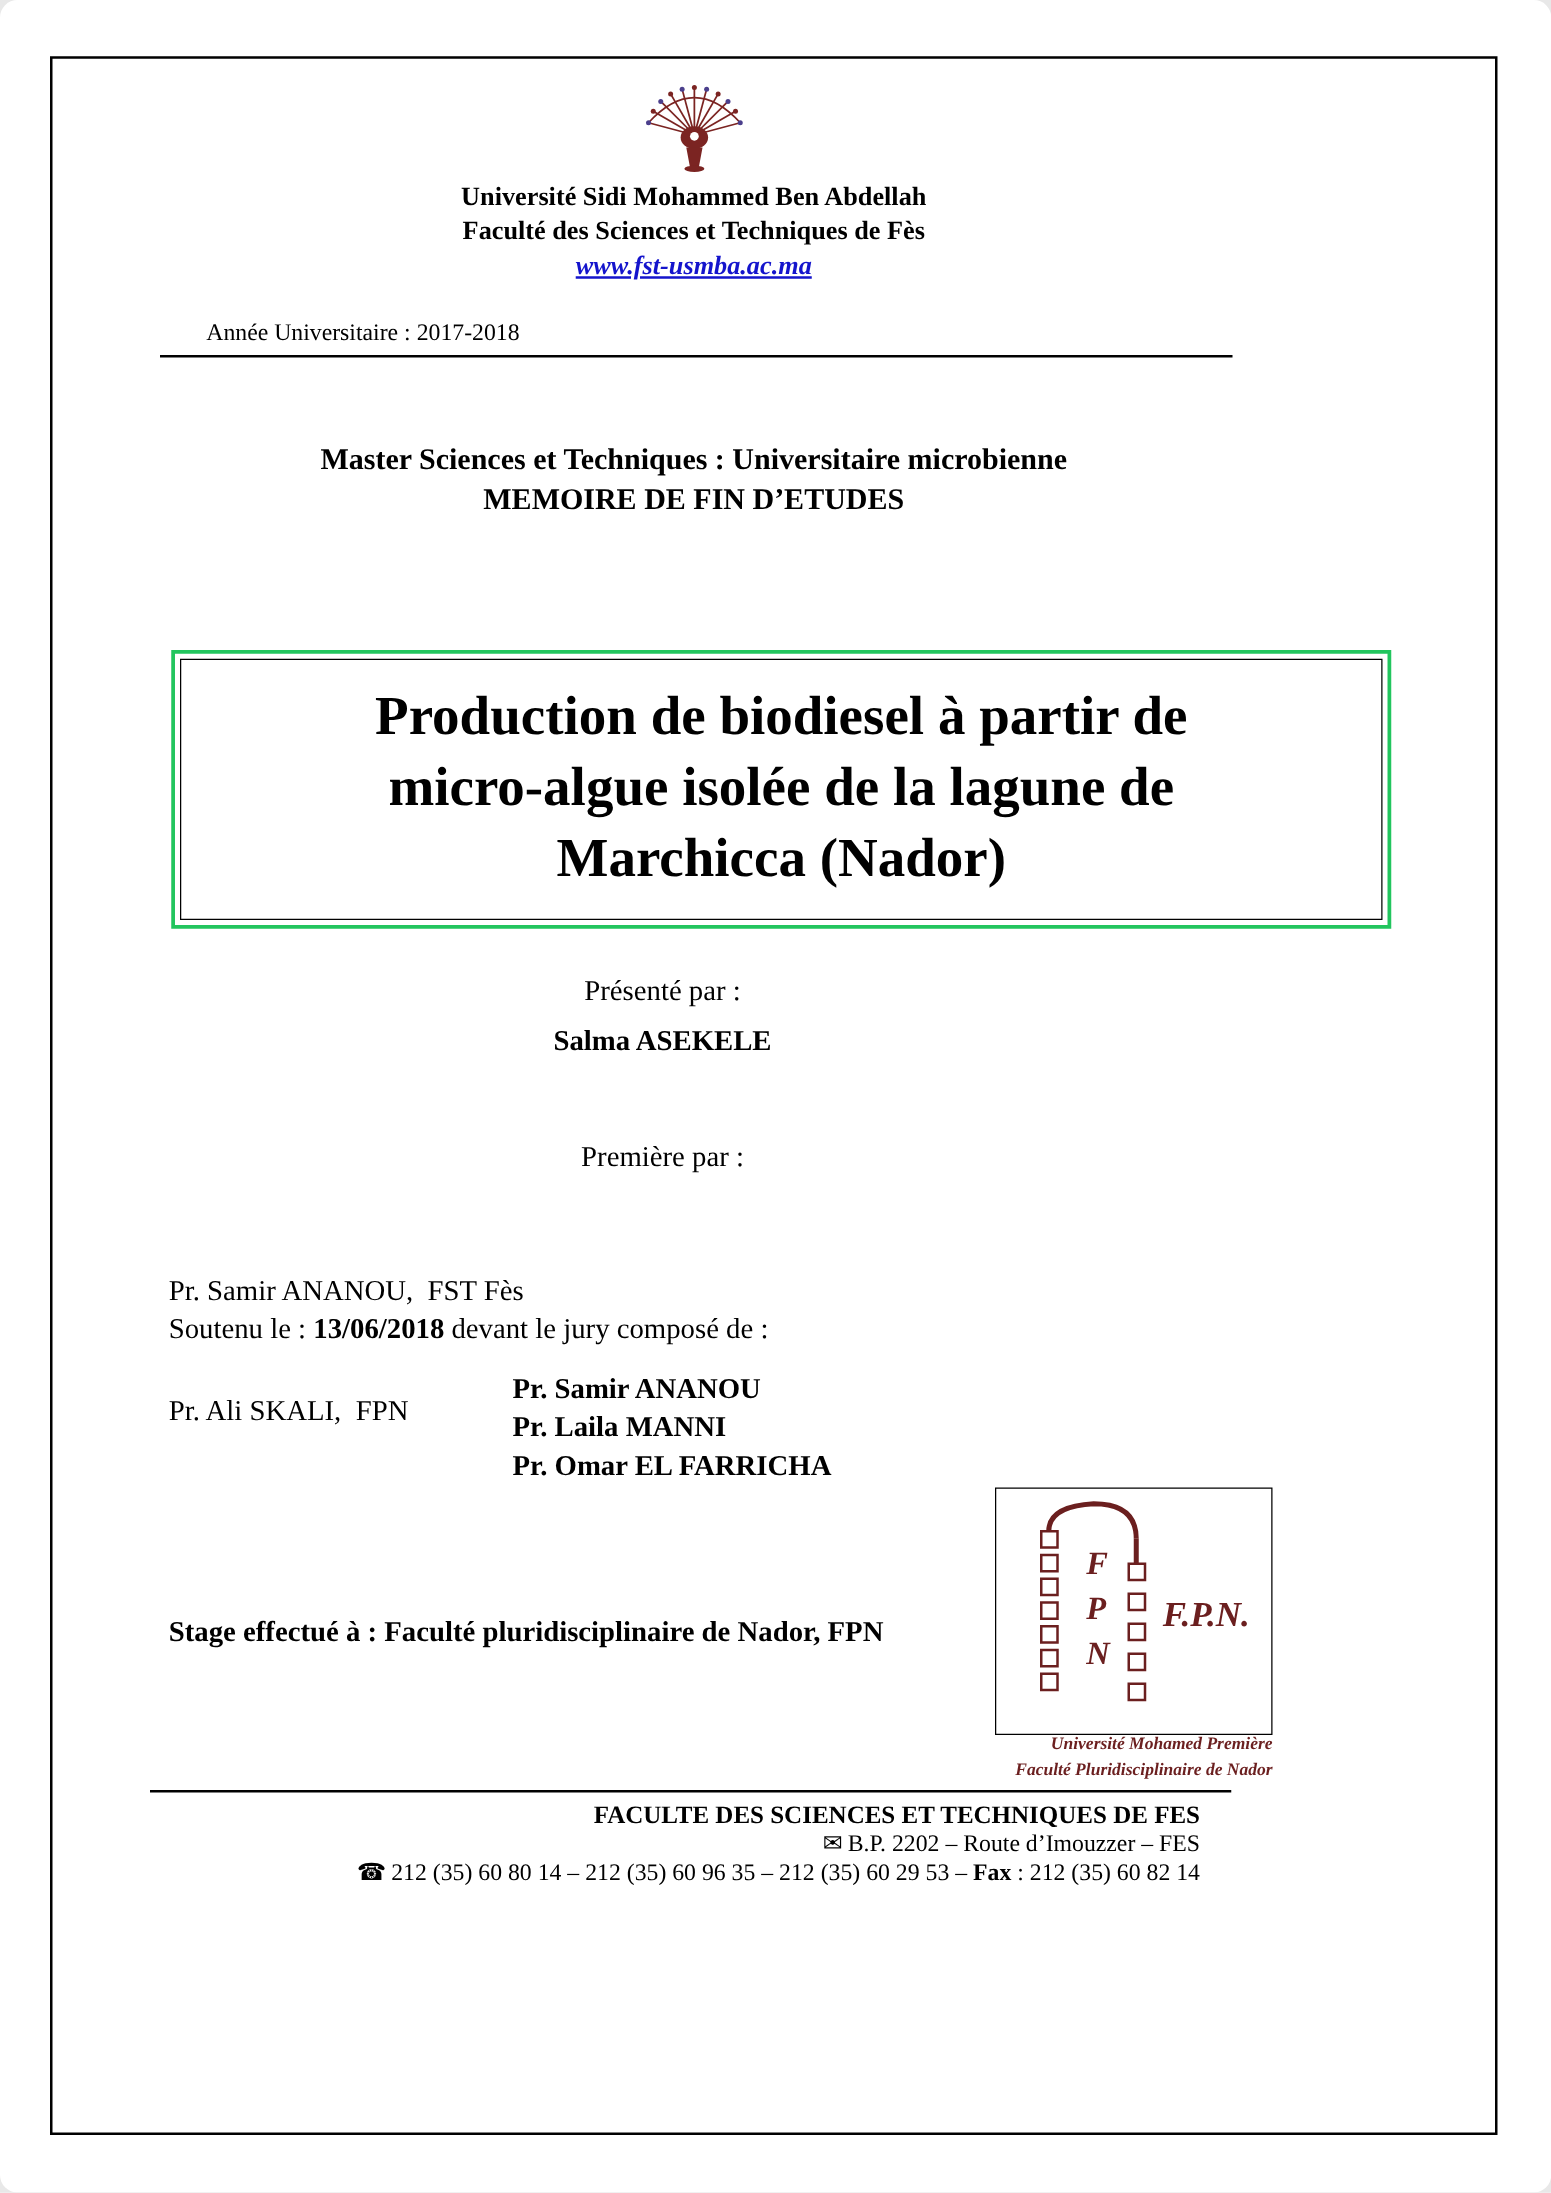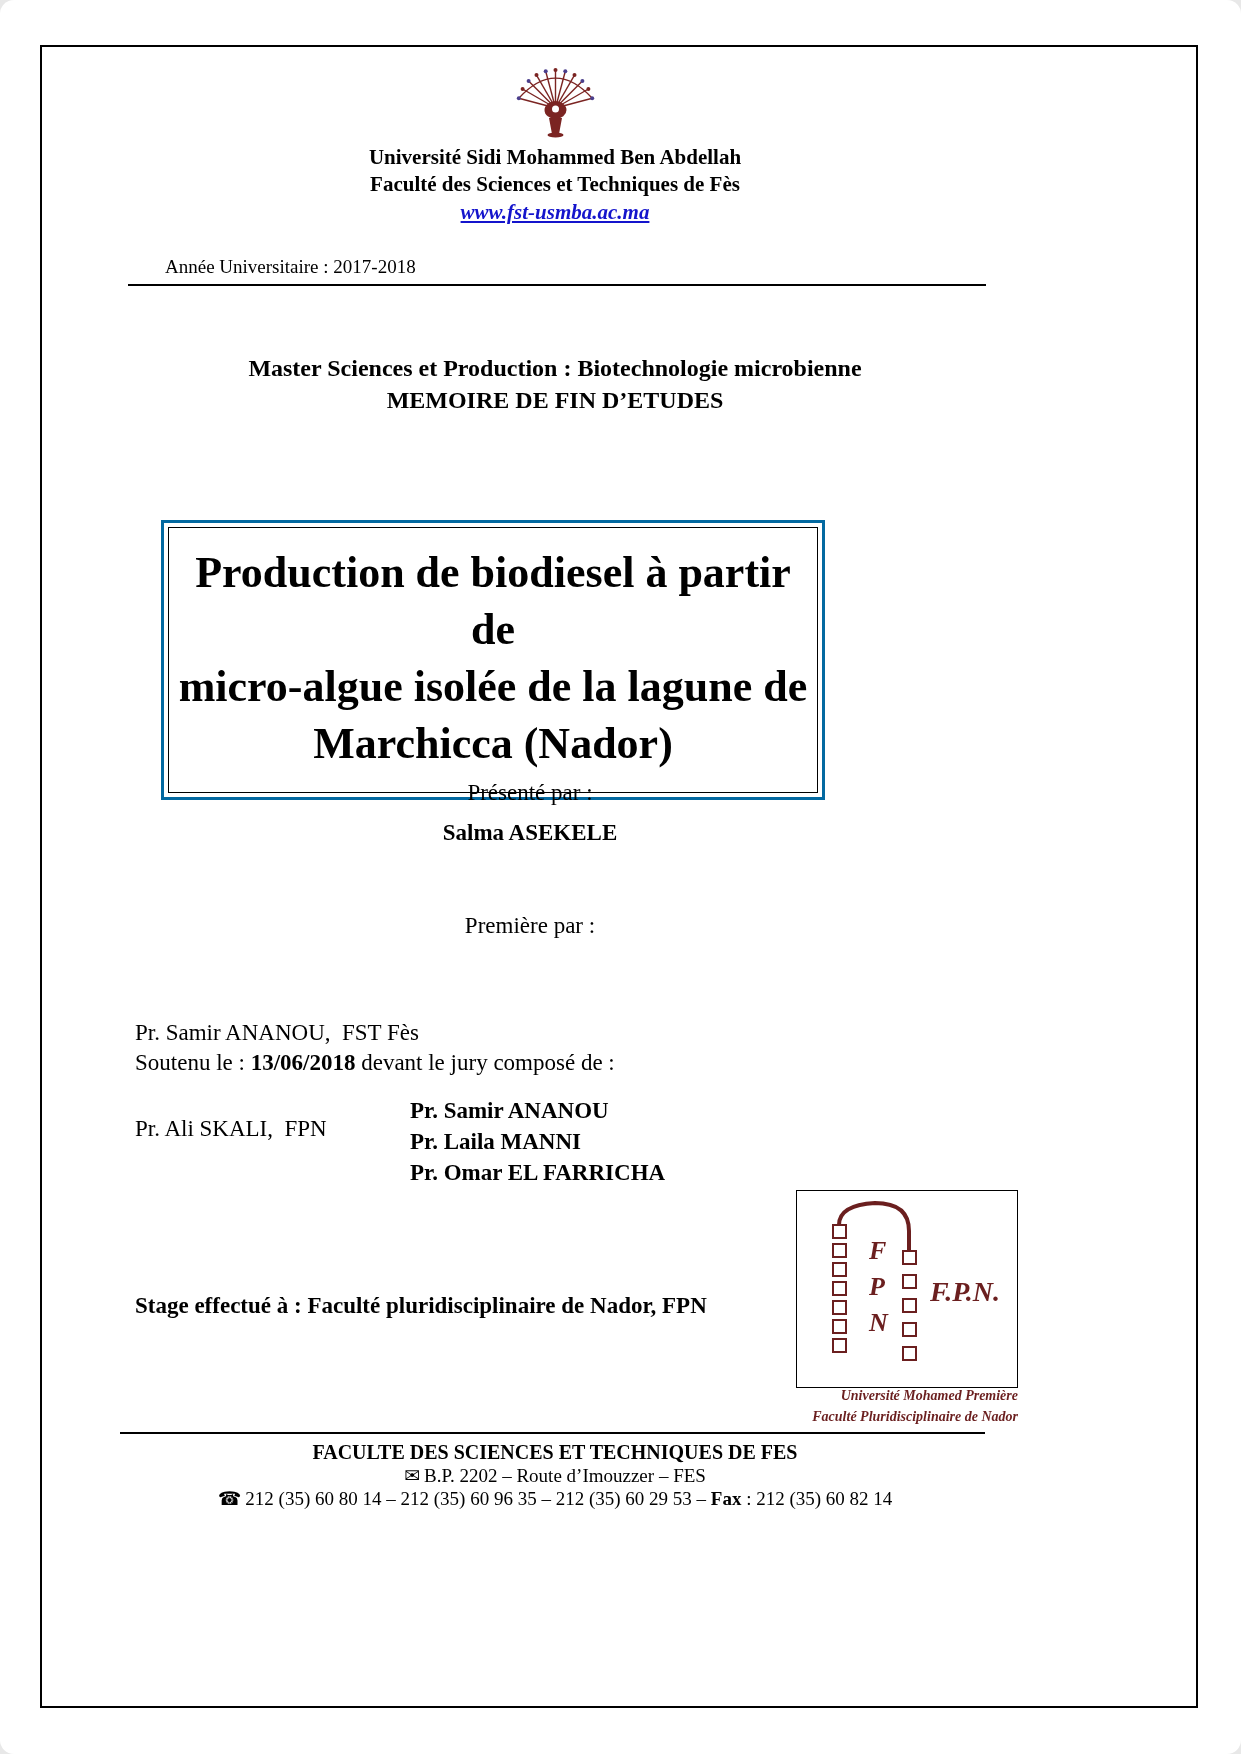--- a/index.html
+++ b/index.html
@@ -44,24 +44,23 @@
   }
   .rule-top {
     position: absolute; left: 128px; top: 284px; width: 858px;
     border-top: 2px solid #000;
   }
   .program-block {
     position: absolute; left: 150px; top: 352px; width: 810px;
     text-align: center; font-weight: bold; font-size: 24px; line-height: 32px;
   }
   .title-box {
-    position: absolute; left: 137px; top: 520px; width: 664px;
-    border: 3px solid #0369a1; padding: 4px;
+    position: absolute; left: 137px; top: 520px; width: 976px;
+    border: 3px solid #22c55e; padding: 4px;
     box-sizing: border-box;
-    margin-left: 24px;
   }
   .title-box-inner {
     border: 1px solid #000;
     padding: 16px 8px 20px 8px;
     text-align: center;
     font-size: 44px; font-weight: bold; line-height: 57px;
   }
   .centered-line { position: absolute; left: 150px; width: 760px; text-align: center; }
   .presented-label { top: 780px; font-size: 23px; }
   .author-name   { top: 820px; font-size: 23px; font-weight: bold; }
@@ -97,21 +96,21 @@
     font-style: italic; color: #6b1f1f;
     font-size: 14px; line-height: 21px;
     font-weight: bold;
   }
   .footer-rule {
     position: absolute; left: 120px; top: 1432px; width: 865px;
     border-top: 2px solid #000;
   }
   .footer-block {
     position: absolute; left: 150px; top: 1440px; width: 810px;
-    text-align: center;
+    text-align: right;
   }
   .footer-fac { font-size: 20px; font-weight: bold; line-height: 24px; }
   .footer-addr, .footer-phones { font-size: 19px; line-height: 23px; }
   .footer-phones .bold { font-weight: bold; }
   .icon-inline { display: inline-block; margin-right: 4px; }
 </style>
 </head>
 <body>
 
 <div class="page">
@@ -153,21 +152,21 @@
     </svg>
     <div class="uni-name">Université Sidi Mohammed Ben Abdellah</div>
     <div class="fac-name">Faculté des Sciences et Techniques de Fès</div>
     <a class="site-link" href="#">www.fst-usmba.ac.ma</a>
   </div>
 
   <div class="academic-year">Année Universitaire : 2017-2018</div>
   <div class="rule-top"></div>
 
   <div class="program-block">
-    <div>Master Sciences et Production : Biotechnologie microbienne</div>
+    <div>Master Sciences et Techniques : Universitaire microbienne</div>
     <div>MEMOIRE DE FIN D’ETUDES</div>
   </div>
 
   <div class="title-box">
     <div class="title-box-inner">
       <div>Production de biodiesel à partir de</div>
       <div>micro-algue isolée de la lagune de</div>
       <div>Marchicca (Nador)</div>
     </div>
   </div>

